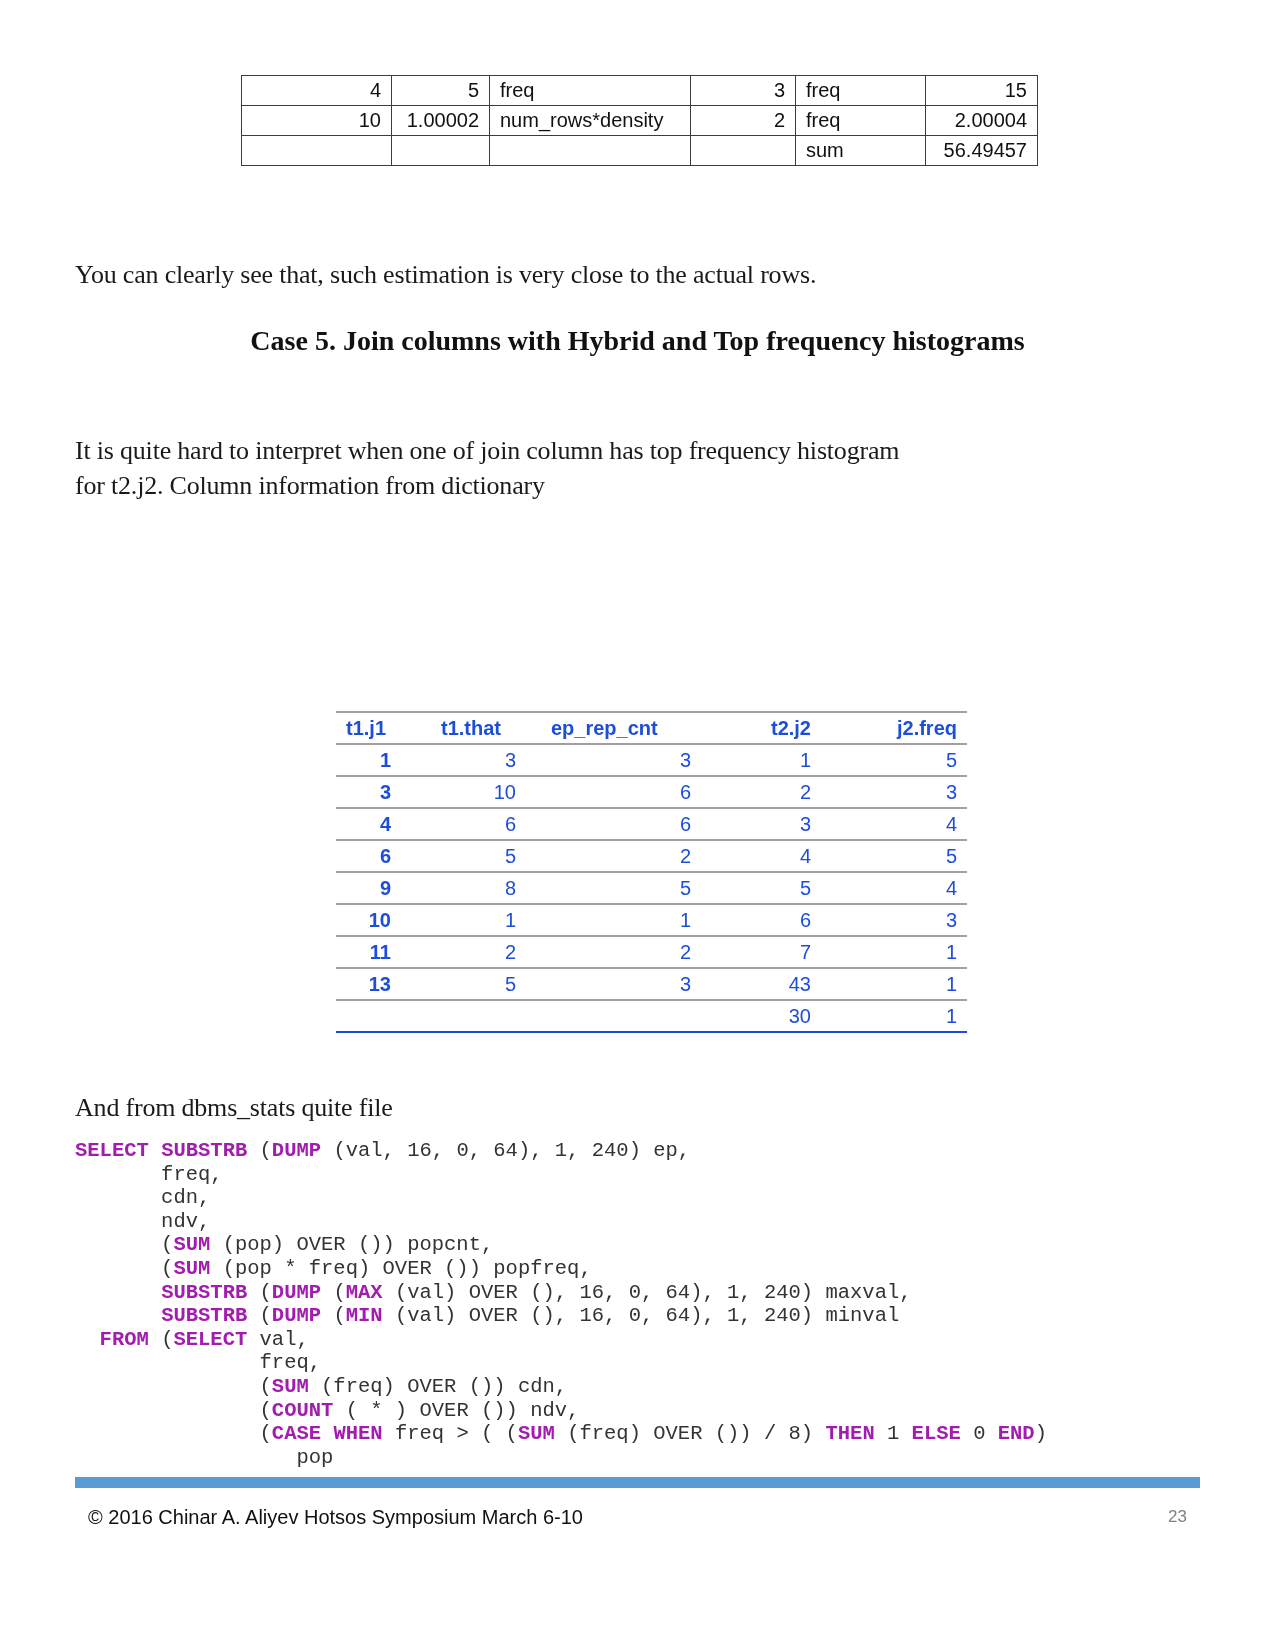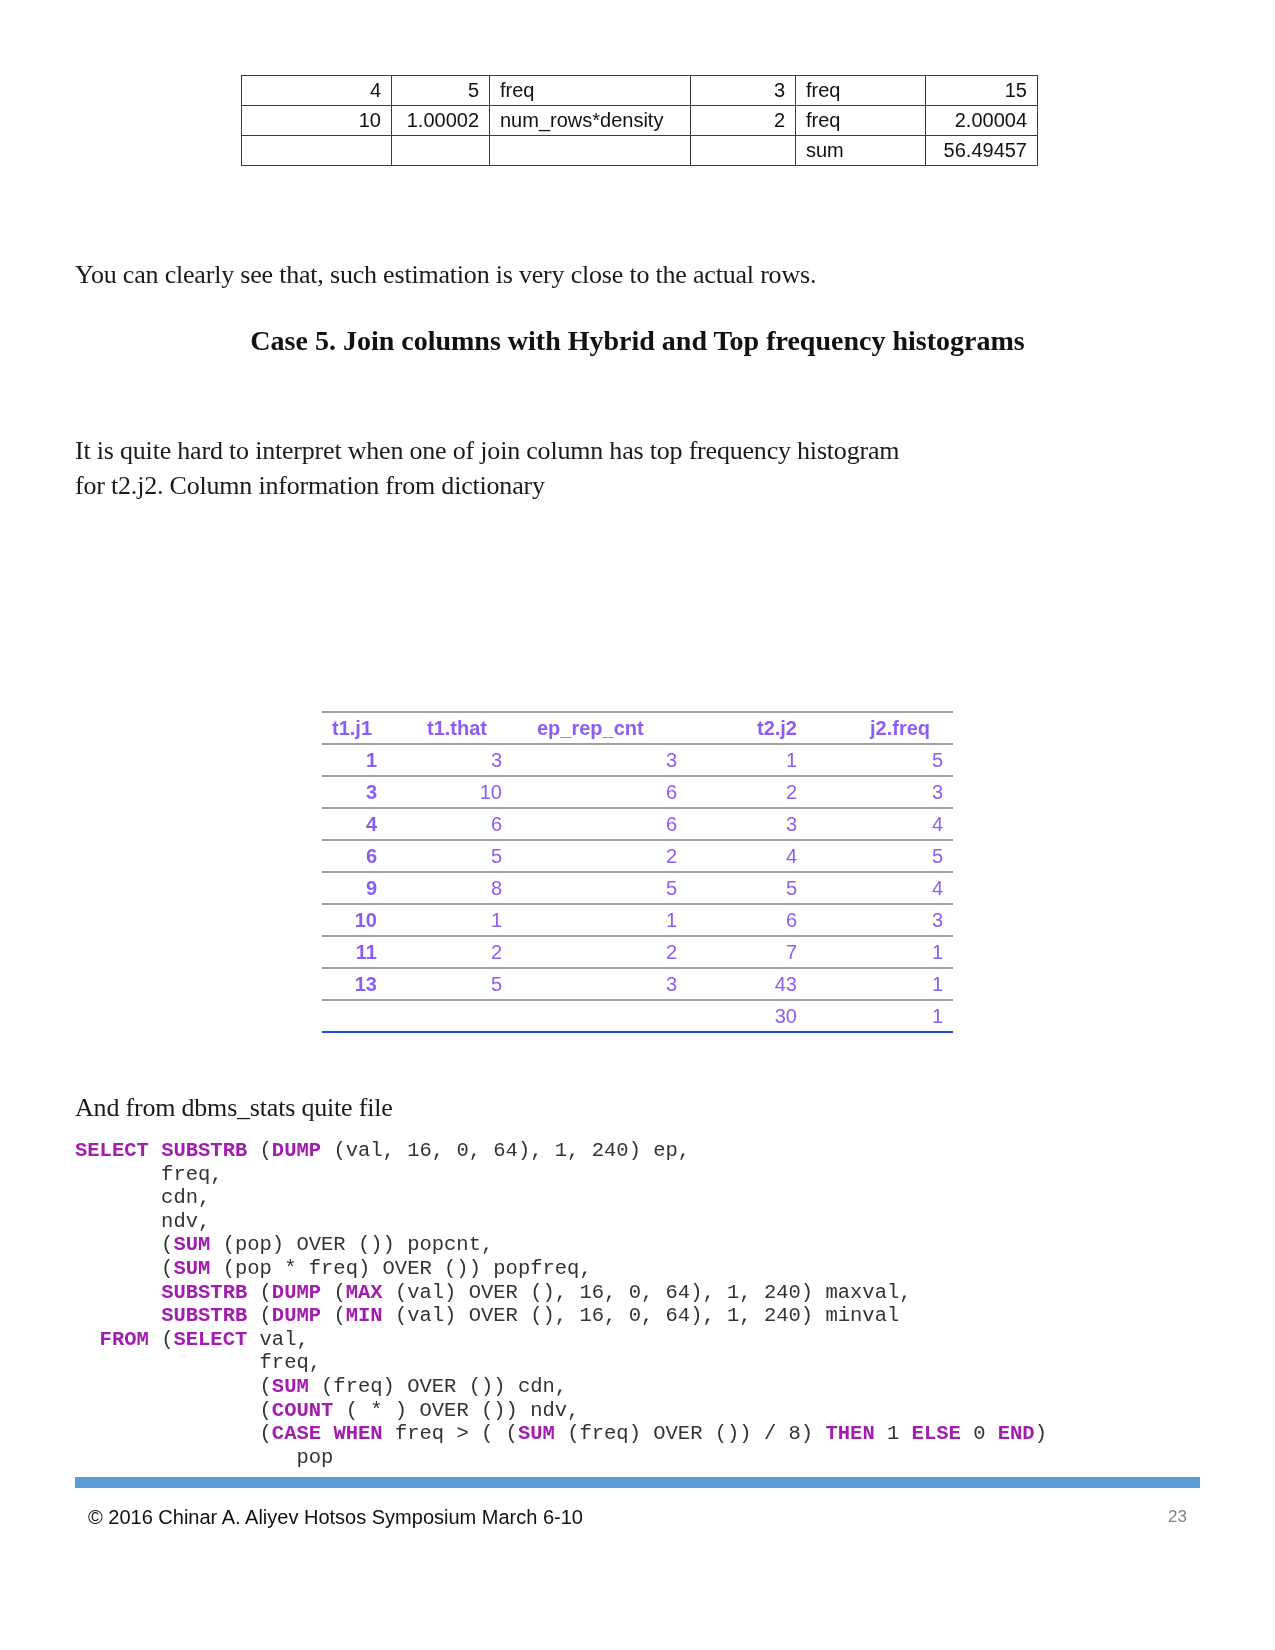--- a/index.html
+++ b/index.html
@@ -27,24 +27,24 @@
       font-size: 26px; line-height: 35px; color: #1a1a1a;
       letter-spacing: -0.2px;
     }
     #heading {
       position: absolute; left: 0; width: 1275px; top: 325px;
       text-align: center; font-weight: bold; font-size: 28px; color: #111;
     }
 
     
     #tbl2 {
-      position: absolute; left: 322px; top: 711px; width: 631px;
+      position: absolute; left: 336px; top: 711px; width: 631px;
       border-collapse: collapse;
       font-family: "Liberation Sans", "DejaVu Sans", sans-serif;
-      font-size: 20px; color: #8b5cf6;
+      font-size: 20px; color: #1d4ed8;
     }
     #tbl2 th, #tbl2 td {
       height: 30px; line-height: 30px; padding: 0 10px;
       border-top: 2px solid #a0a0a0; white-space: nowrap;
     }
     #tbl2 tr:last-child td { border-bottom: 2px solid #1d4ed8; }
     #tbl2 th { text-align: left; font-weight: bold; }
     #tbl2 td { text-align: right; }
     #tbl2 td.bold { font-weight: bold; }
 
@@ -127,21 +127,21 @@
       <col style="width:190px">
     <col style="width:120px">
       <col style="width:116px">
   </colgroup>
   <thead>
     <tr>
       <th>t1.j1</th>
       <th>t1.that</th>
       <th>ep_rep_cnt</th>
       <th style="text-align:right;padding-right:40px">t2.j2</th>
-      <th style="text-align:center;padding-left:20px">j2.freq</th>
+      <th style="text-align:right;padding-left:20px">j2.freq</th>
     </tr>
   </thead>
   <tbody id="tbl2-body">
       <tr>
         <td style="padding-right:40px" class="bold">1</td>
         <td style="padding-right:25px">3</td>
         <td style="padding-right:40px">3</td>
         <td style="padding-right:40px">1</td>
         <td style="padding-right:10px">5</td>
       </tr>

